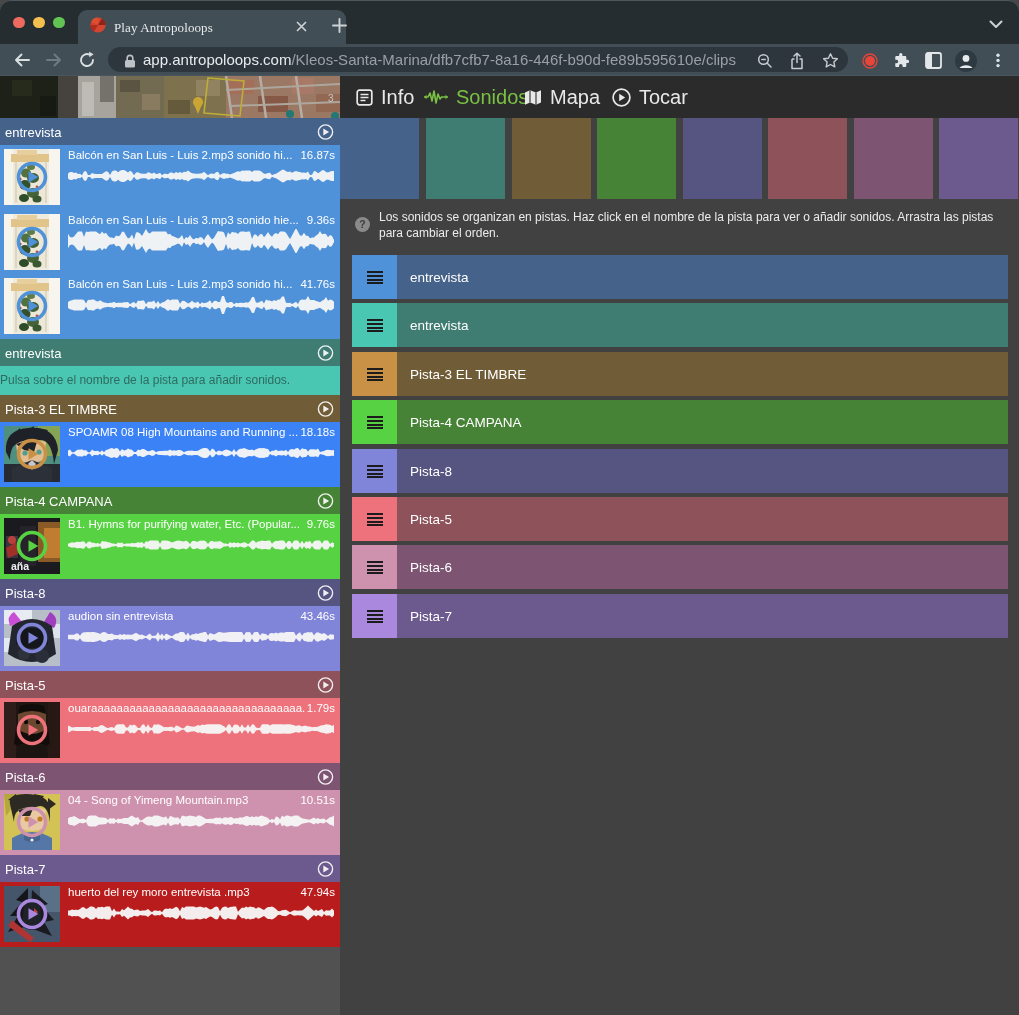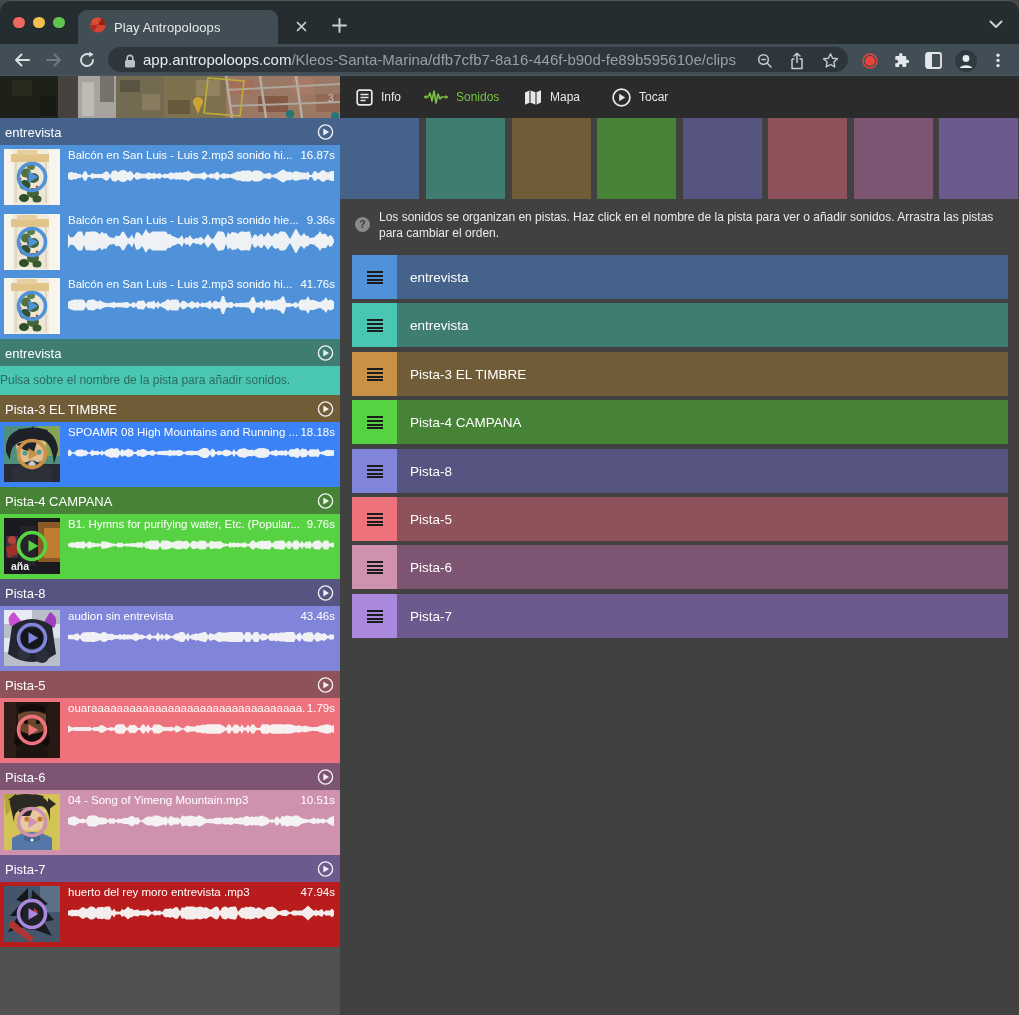--- a/index.html
+++ b/index.html
@@ -1,29 +1,29 @@
 <!DOCTYPE html>
 <html><head><meta charset="utf-8"><style>
 * { margin:0; padding:0; box-sizing:border-box; }
 html,body { width:1019px; height:1015px; background:#474747; font-family:"Liberation Sans",sans-serif; overflow:hidden; }
 #win { position:absolute; left:0; top:0; width:1019px; height:1015px; border-radius:11px 11px 0 0; overflow:hidden; background:#262d31; box-shadow:inset 0 1px 0 #4d575c; }
 
-#tab { position:absolute; left:78px; top:10px; width:200px; height:34px; background:#414e56; border-radius:9px 9px 0 0; }
+#tab { position:absolute; left:78px; top:10px; width:268px; height:34px; background:#414e56; border-radius:9px 9px 0 0;font-family:Liberation Serif, serif; }
 #tab .t { position:absolute; left:36px; top:9.5px; font-size:13px; color:#e7eaec; letter-spacing:.1px; }
 .tl { position:absolute; top:16.5px; width:11.5px; height:11.5px; border-radius:50%; }
 
 #bar { position:absolute; left:0; top:44px; width:1019px; height:32px; background:#414e56; border-bottom:1px solid #4a565f; }
 #pill { position:absolute; left:108px; top:46.5px; width:740px; height:25.5px; border-radius:13px; background:#2d363c; }
 #url { position:absolute; left:143px; top:51px; font-size:15px; color:#9aa0a6; white-space:nowrap; }
 #url b { color:#e8eaed; font-weight:normal; }
 
 #ahdr { position:absolute; left:0; top:76px; width:1019px; height:42px; background:#2b2b2b; }
 #himg { position:absolute; left:0; top:0; width:340px; height:42px; overflow:hidden; }
 #htitle { position:absolute; left:10px; top:13px; font-size:15.5px; letter-spacing:.2px; color:#fff; text-shadow:0 1px 2px rgba(0,0,0,.55); white-space:nowrap; z-index:2; }
-.nav { position:absolute; top:0; height:42px; display:flex; align-items:center; gap:8px; color:#e8e8e8; font-size:12px; }
+.nav { position:absolute; top:0; height:42px; display:flex; align-items:center; gap:8px; color:#e8e8e8; font-size:20px; }
 .nav svg { display:block; }
 #rh { position:absolute; top:0; right:6px; height:42px; display:flex; align-items:center; }
 
 #side { position:absolute; left:0; top:118px; width:340px; height:897px; background:#515151; }
 .shead { position:absolute; left:0; width:340px; color:#fff; font-size:13px; }
 .shead span { position:absolute; left:5px; top:50%; transform:translateY(-50%); }
 .shead svg { position:absolute; right:6px; top:50%; transform:translateY(-50%); }
 .sclips { position:absolute; left:0; width:340px; }
 .clip { position:absolute; left:0; width:340px; }
 .timg { position:absolute; left:4px; top:4px; width:56px; height:56px; }

